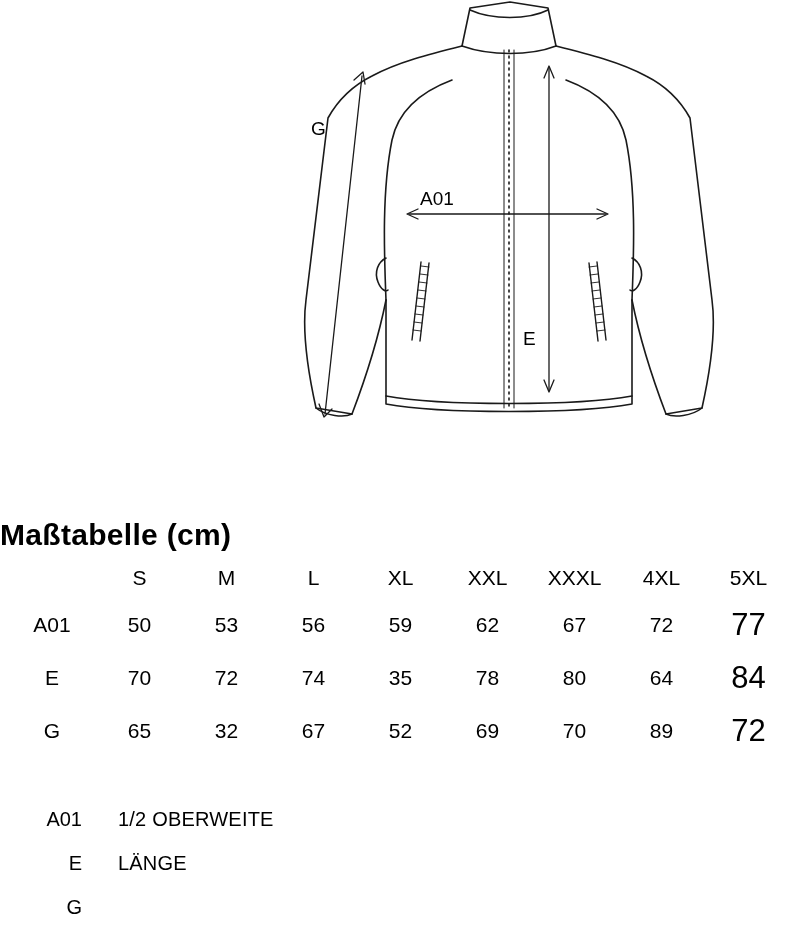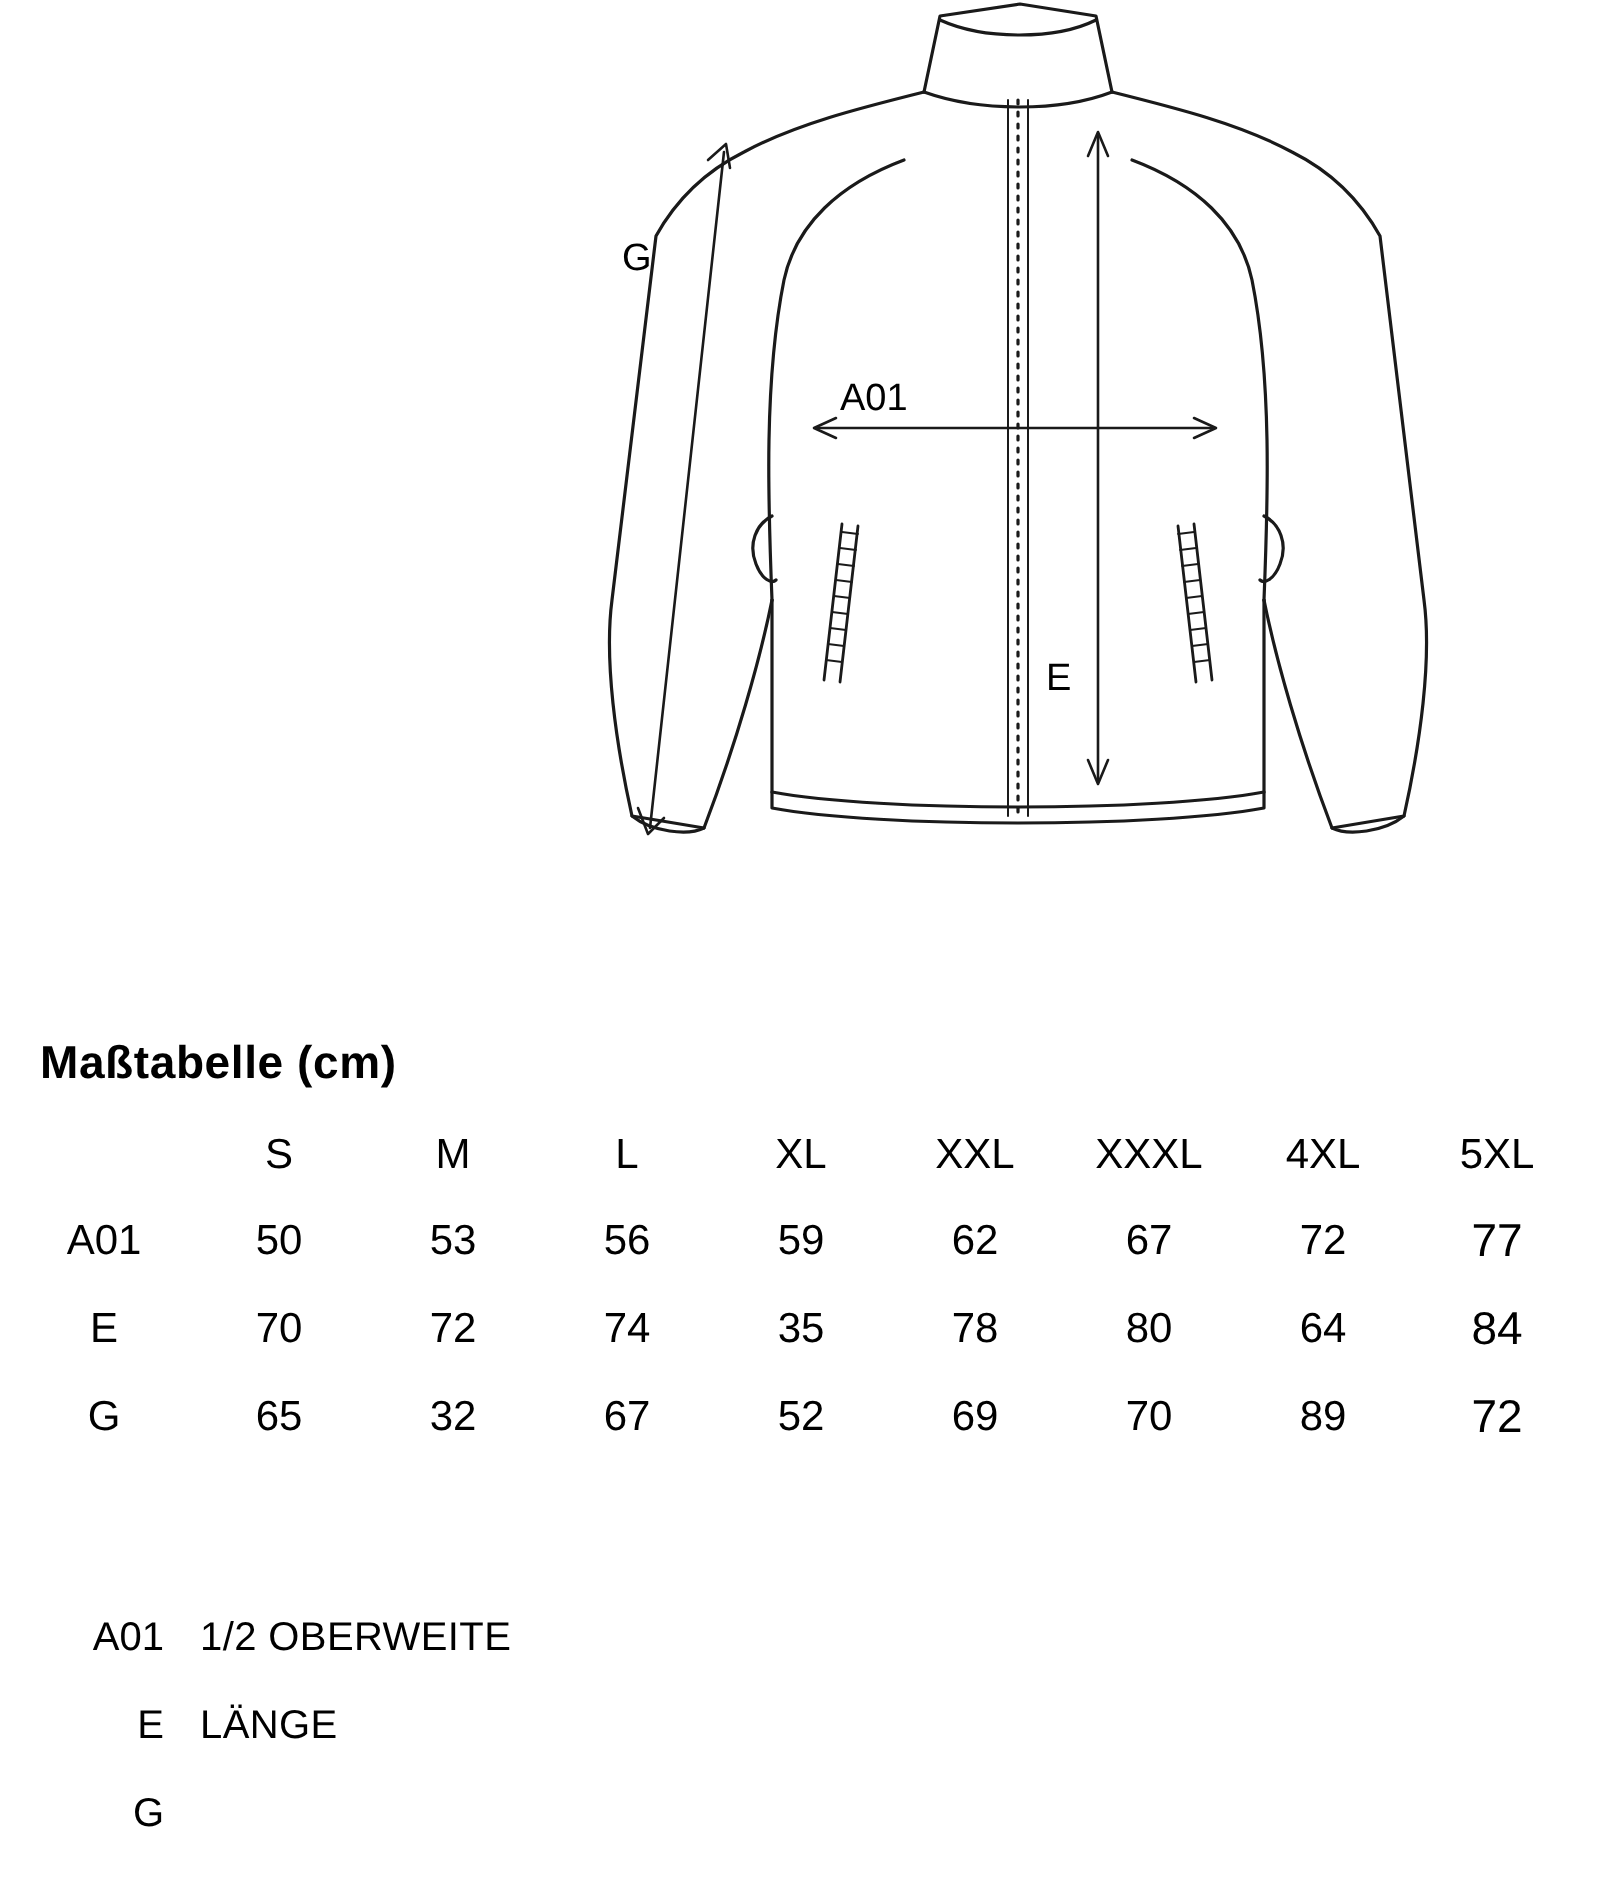--- a/index.html
+++ b/index.html
@@ -28,23 +28,23 @@
   }
 
   .dim-label {
     font-family: "Liberation Sans", sans-serif;
     font-size: 19px;
     fill: #000000;
   }
 
   #table-title {
     position: absolute;
-    left: 20px;
+    left: 0;
     top: 518px;
-    font-size: 23px;
+    font-size: 30px;
     font-weight: bold;
     letter-spacing: 0.3px;
   }
 
   #size-table {
     position: absolute;
     left: 8px;
     top: 558px;
     width: 784px;
     border-collapse: collapse;
@@ -63,21 +63,21 @@
     width: 88px;
     text-align: center;
   }
   #size-table td.val, #size-table th.col {
     width: 87px;
   }
   #size-table tbody tr td {
     font-size: 21px;
   }
   
-  #size-table tbody tr td.c7 { font-size: 23px; }
+  #size-table tbody tr td.c7 { font-size: 31px; }
 
   #legend {
     position: absolute;
     left: 20px;
     top: 808px;
     width: 600px;
     font-size: 20px;
   }
   .legend-row {
     display: flex;
@@ -86,20 +86,21 @@
   }
   .legend-code {
     width: 62px;
     text-align: right;
     padding-right: 18px;
     font-size: 20px;
   }
   .legend-text {
     font-size: 20px;
     letter-spacing: 0.2px;
+    margin-left: 18px;
   }
 </style>
 </head>
 <body>
 
 <div id="diagram-area">
   <svg width="800" height="470" viewBox="0 0 800 470" xmlns="http://www.w3.org/2000/svg">
     <g fill="none" stroke="#1a1a1a" stroke-width="1.6" stroke-linejoin="round" stroke-linecap="round">
 
       <path d="M462 46 L470 8 L510 2 L548 8 L556 46"></path>

